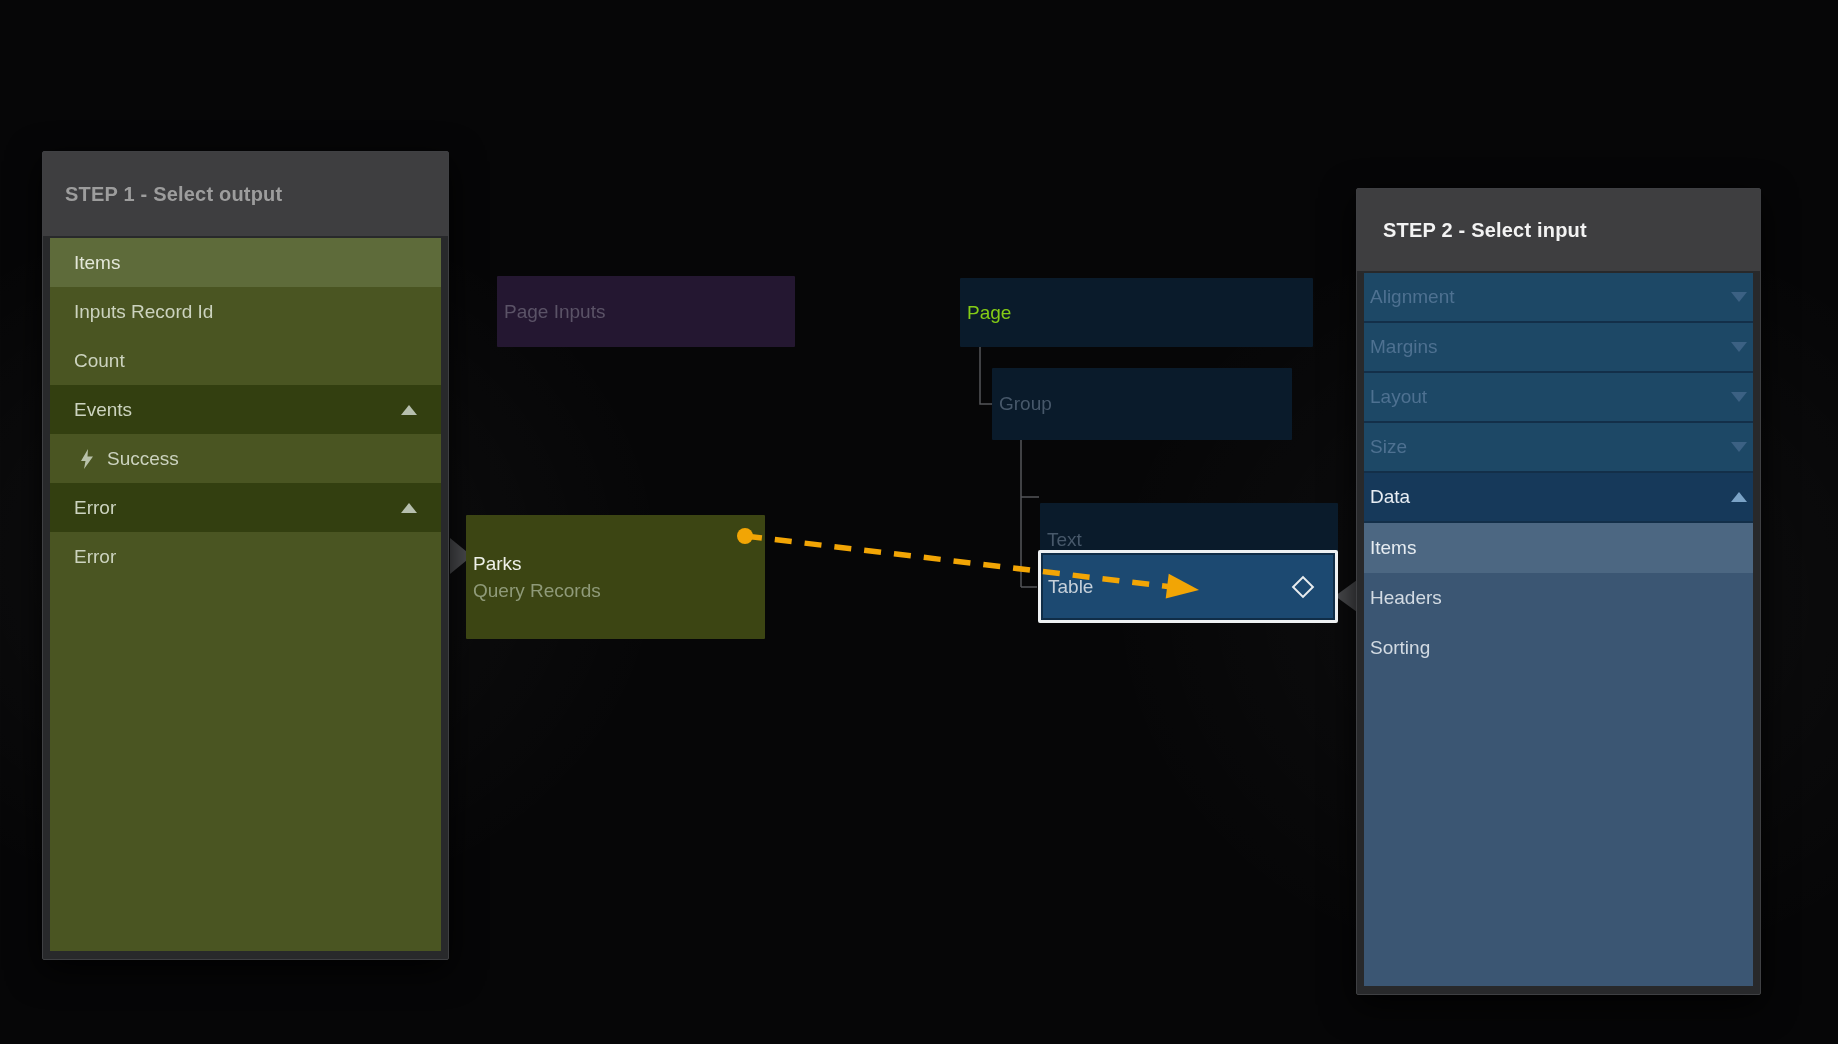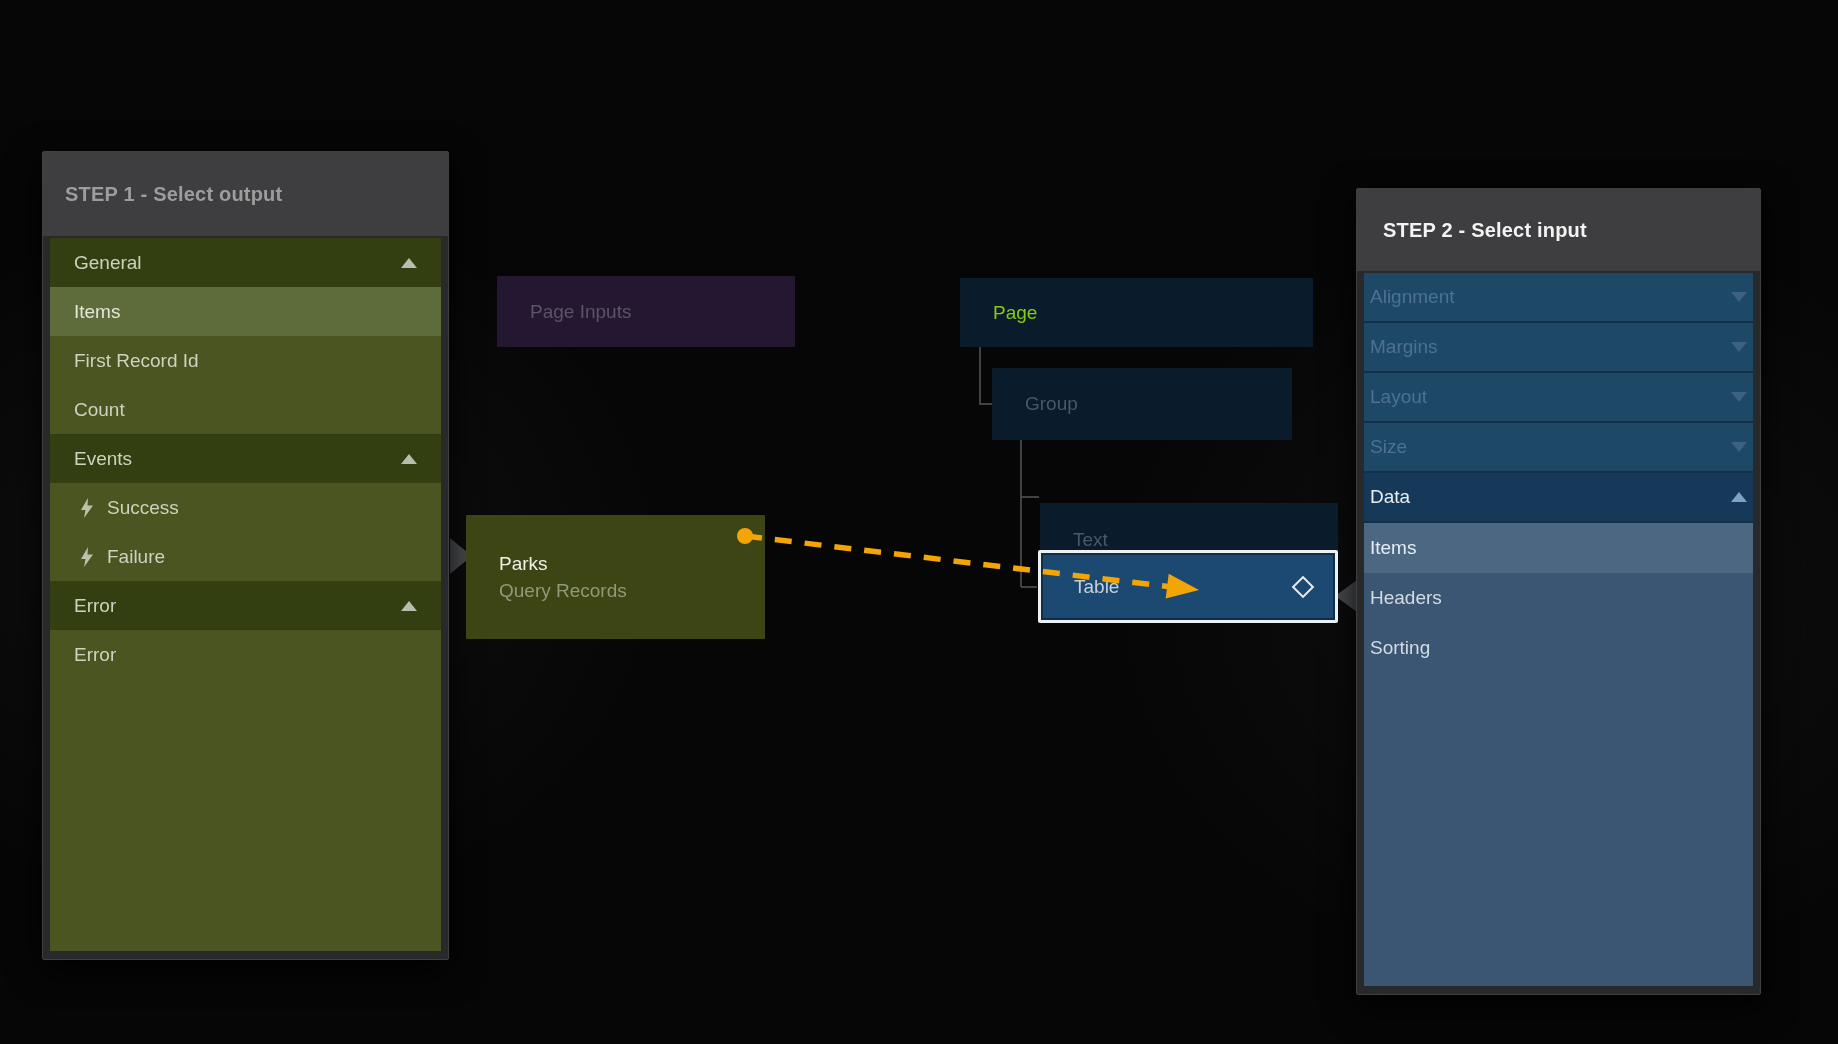--- a/index.html
+++ b/index.html
@@ -51,21 +51,21 @@
   .right .row{ flex:0 0 50px; padding:0 6px; background:var(--blue-group,#1d4866);
                color:#4e7191; border-bottom:2px solid #132f49; }
   .right .row .chev.down{ border-top:10px solid #3c6183; border-bottom:none; }
   .right .row.open{ background:var(--blue-open,#16395a); color:#e7edf3; }
   .right .row.open .chev.up{ border-bottom-color:#7ba3c6; }
   .right .row.sub{ background:var(--blue-sub,#3b5673); color:#d3dbe3; border-bottom:none; }
   .right .row.sub.sel{ background:var(--blue-sel,#4c6782); color:#e6ecf1; }
   .right .filler{ flex:1; background:var(--blue-sub,#3b5673); }
 
   
-  .node{ position:absolute; display:flex; align-items:center; font-size:19px; padding:0 33px; z-index:4; border-radius:1px; }
+  .node{ position:absolute; display:flex; align-items:center; font-size:19px; padding:0 7px; z-index:4; border-radius:1px; }
   #node-page-inputs{ left:497px; top:276px; width:298px; height:71px; background:var(--purple-node,#241731); color:#5b5367; }
   #node-page { left:960px;  top:278px; width:353px; height:69px; background:var(--navy-node,#0a1b2b); color:#84cc16; }
   #node-group{ left:992px; top:368px; width:300px; height:72px; background:var(--navy-node,#0a1b2b); color:#47586a; }
   #node-text { left:1040px; top:459px; width:298px; height:73px; background:var(--navy-node,#0a1b2b); color:#47586a;margin-top:44px; }
   #node-table{ left:1038px; top:550px; width:300px; height:73px; background:var(--table-node,#1c4971);
                border:3px solid #eef1f3; box-shadow:inset 0 0 0 2px rgba(7,22,36,.55); color:#c6d0da; border-radius:2px; }
   #node-parks{ left:466px; top:515px; width:299px; height:124px; background:var(--parks-node,#3c4513);
                flex-direction:column; align-items:flex-start; justify-content:center; line-height:27px; }
   #node-parks .t1{ color:#eef0e8; }
   #node-parks .t2{ color:#8f9a79; }
@@ -85,48 +85,38 @@
     <path d="M1021 587 H1037" fill="none" stroke="#54565a" stroke-width="1.5"></path>
     <polygon points="450,538 450,574 472,556" fill="#4a4b4e"></polygon>
     <polygon points="1357,580 1357,612 1335,596" fill="#4a4b4e"></polygon>
   </svg>
 
   <section class="panel left">
     <header class="hdr">
       <span>STEP 1 - Select output</span>
     </header>
     <div class="list">
-      <div class="row sect">
-        <span>General</span>
-        <span class="chev up"></span>
-      </div>
       <div class="row sel">
         <span>Items</span>
       </div>
       <div class="row">
-        <span>First Record Id</span>
+        <span>Inputs Record Id</span>
       </div>
       <div class="row">
         <span>Count</span>
       </div>
       <div class="row sect">
         <span>Events</span>
         <span class="chev up"></span>
       </div>
       <div class="row event">
         <svg class="bolt" viewBox="0 0 12 20">
           <polygon points="7,0 0,12 4.5,12 3,20 12,7.5 6.5,7.5" fill="currentColor"></polygon>
         </svg>
         <span>Success</span>
-      </div>
-      <div class="row event">
-        <svg class="bolt" viewBox="0 0 12 20">
-          <polygon points="7,0 0,12 4.5,12 3,20 12,7.5 6.5,7.5" fill="currentColor"></polygon>
-        </svg>
-        <span>Failure</span>
       </div>
       <div class="row sect">
         <span>Error</span>
         <span class="chev up"></span>
       </div>
       <div class="row">
         <span>Error</span>
       </div>
       <div class="filler"></div>
     </div>

